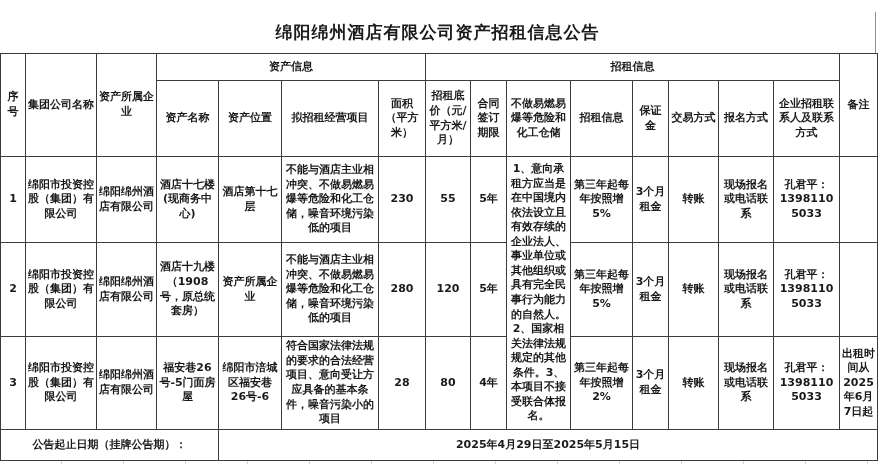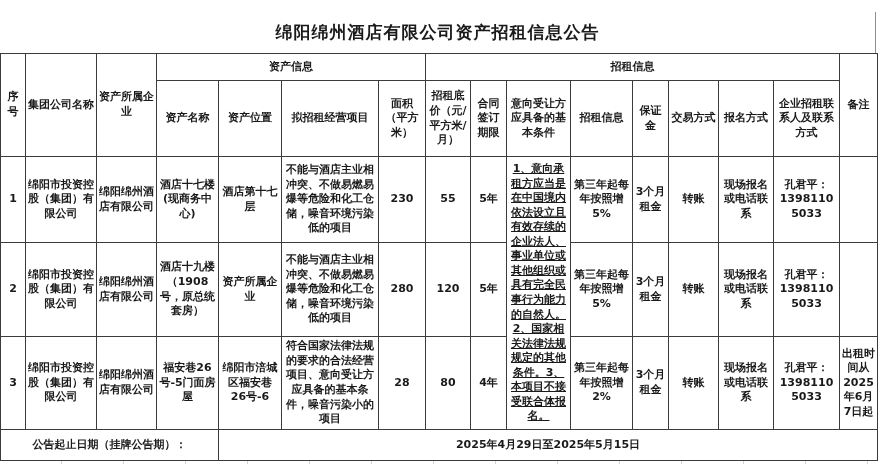--- a/index.html
+++ b/index.html
@@ -9,21 +9,21 @@
   .title-bar span{font-size:17px;font-weight:bold;letter-spacing:1px;}
   table.grid{border-collapse:collapse;table-layout:fixed;width:877px;border:1px solid #2e2e2e;}
   table.grid th, table.grid td{
     border:1px solid #3b3b3b;font-size:11px;font-weight:bold;text-align:center;vertical-align:middle;
     padding:1px 2px;line-height:1.32;word-wrap:break-word;overflow:hidden;box-sizing:border-box;}
   col.c-seq{width:25px}col.c-group{width:71px}col.c-owner{width:60px}col.c-name{width:62px}
   col.c-loc{width:63px}col.c-proj{width:97px}col.c-area{width:47px}col.c-price{width:45px}
   col.c-term{width:36px}col.c-cond{width:64px}col.c-incr{width:62px}col.c-dep{width:36px}
   col.c-trans{width:50px}col.c-reg{width:55px}col.c-contact{width:66px}col.c-remark{width:38px}
   tr.hr1{height:27px}tr.hr2{height:76px}tr.r1{height:86px}tr.r2{height:94px}tr.r3{height:93px}tr.fr{height:31px}
-  td.cond-cell{text-align:left;padding:2px 3px;text-decoration:underline;}
+  td.cond-cell{text-align:left;padding:2px 3px;}
   td.footer-label{text-align:left;padding-left:6px;font-size:12px;font-family:Liberation Mono, monospace;}
   td.footer-value{text-align:left;padding-left:8px;font-size:12px;}
   .grid-strip{width:877px;height:6px;
     background-image:repeating-linear-gradient(90deg,#ffffff 0,#ffffff 61px,#ccd4e0 61px,#ccd4e0 62px);
     border-bottom:1px solid #e7ebf2;}
 </style>
 </head>
 <body>
 
 <div class="title-bar">
@@ -58,21 +58,21 @@
       <td colspan="8">招租信息</td>
       <td rowspan="2">备注</td>
     </tr>
     <tr class="hr2">
       <td>资产名称</td>
       <td>资产位置</td>
       <td>拟招租经营项目</td>
       <td>面积（平方米）</td>
       <td>招租底价（元/平方米/月）</td>
       <td>合同签订期限</td>
-      <td>意向受让方应具备的基本条件</td>
+      <td>不做易燃易爆等危险和化工仓储</td>
       <td>招租信息</td>
       <td>保证金</td>
       <td>交易方式</td>
       <td>报名方式</td>
       <td>企业招租联系人及联系方式</td>
     </tr>
 
     <tr class="r1">
       <td>1</td>
       <td>绵阳市投资控股（集团）有限公司</td>

